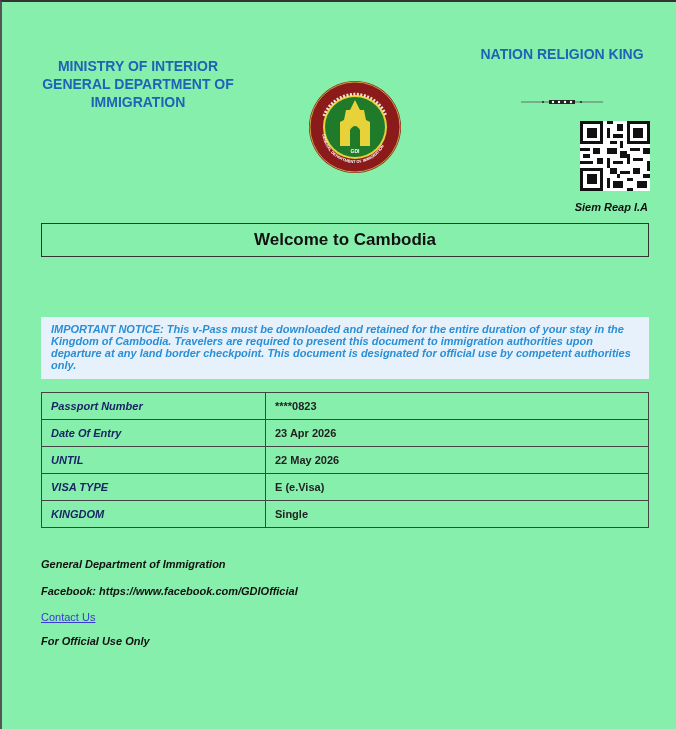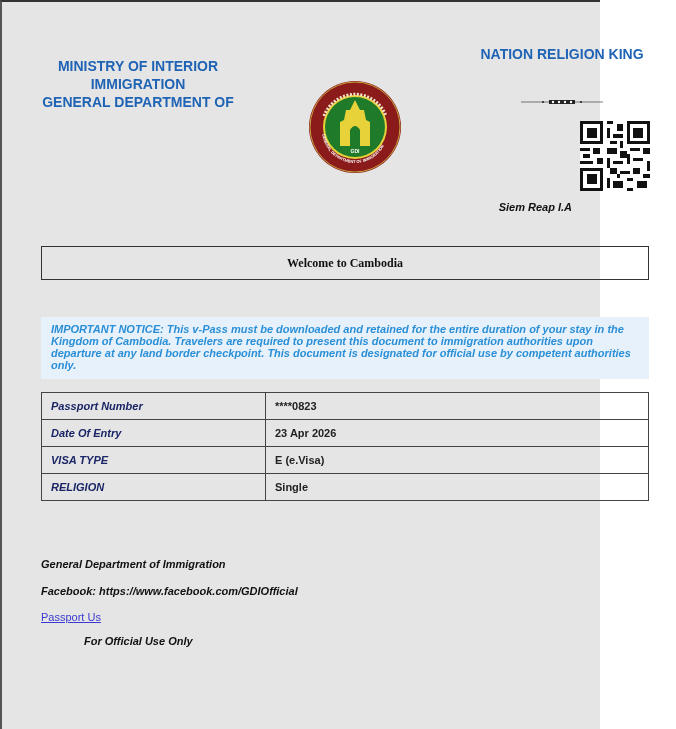--- a/index.html
+++ b/index.html
@@ -3,25 +3,25 @@
   <meta charset="utf-8">
   <style>
     html, body { margin: 0; padding: 0; }
     body {
       width: 676px; height: 729px; overflow: hidden;
       background: #ffffff;
       font-family: "Liberation Sans", sans-serif;
       position: relative;
     }
     .page {
-      position: absolute; left: 0; top: 0; width: 600px; height: 729px;
+      position: absolute; left: 0; top: 0; width: 676px; height: 729px;
       box-sizing: border-box;
       border-top: 2px solid #333;
       border-left: 2px solid #555;
-      background: #e5e5e5;
+      background: #86efac;
     }
     .hdr-left {
       position: absolute; left: 30px; top: 55px; width: 212px;
       text-align: center; color: #1f63b5; font-weight: bold; font-size: 14px;
       line-height: 18px;
     }
     .hdr-left div { white-space: nowrap; }
     .seal {
       position: absolute; left: 306px; top: 78px; width: 94px; height: 94px;
     }
@@ -30,24 +30,24 @@
       text-align: center; color: #1f63b5; font-weight: bold; font-size: 14px;
       line-height: 19px;
     }
     .ornament { position: absolute; left: 519px; top: 90px; width: 82px; height: 8px; }
     .qr { position: absolute; left: 578px; top: 119px; width: 70px; height: 70px; }
     .location {
       position: absolute; right: 28px; top: 199px;
       font-size: 11px; font-weight: bold; font-style: italic; color: #111;
     }
     .welcome {
-      position: absolute; left: 39px; top: 244px; width: 608px; height: 34px;
+      position: absolute; left: 39px; top: 221px; width: 608px; height: 34px;
       box-sizing: border-box; border: 1.5px solid #333;
       display: flex; align-items: center; justify-content: center;
-      font-size: 12px; font-weight: bold; color: #111; font-family: Liberation Serif, serif;
+      font-size: 17px; font-weight: bold; color: #111;
     }
     .subtitle {
       position: absolute; left: 39px; top: 281px; width: 608px;
       text-align: center; font-size: 14px; font-weight: bold; color: #111;
     }
     .notice {
       position: absolute; left: 39px; top: 315px; width: 608px; height: 62px;
       box-sizing: border-box; background: #e6f1fb;
       padding: 6px 10px 17px 10px;
       color: #2a8fd6; font-size: 11px; font-weight: bold; font-style: italic;
@@ -67,31 +67,31 @@
       position: absolute; left: 39px; top: 556px; color: #111;
       font-size: 11px; font-weight: bold; font-style: italic;
     }
     .footer .org { margin-bottom: 15px; }
     .footer .links div { line-height: 12px; }
     .footer .contact {
       display: inline-block; margin-top: 14px;
       font-style: normal; font-weight: normal; color: #3a3ad0;
       text-decoration: underline; font-size: 11px;
     }
-    .footer .official { margin-top: 12px; margin-left: 43px; }
+    .footer .official { margin-top: 12px; }
   </style>
 </head>
 <body>
 
 <div class="page">
 
   <div class="hdr-left">
     <div>MINISTRY OF INTERIOR</div>
+    <div>GENERAL DEPARTMENT OF</div>
     <div>IMMIGRATION</div>
-    <div>GENERAL DEPARTMENT OF</div>
   </div>
 
   <div class="seal">
     <svg width="94" height="94" viewBox="0 0 94 94">
       <circle cx="47" cy="47" r="46" fill="#8b1a1a"></circle>
       <circle cx="47" cy="47" r="45" fill="none" stroke="#c9a640" stroke-width="1"></circle>
       <circle cx="47" cy="47" r="32" fill="#e8d23a"></circle>
       <circle cx="47" cy="47" r="30" fill="#1f7a2a"></circle>
       <path d="M47 20 L52 30 L56 30 L58 40 L62 42 L62 66 L32 66 L32 42 L36 40 L38 30 L42 30 Z" fill="#e8d23a"></path>
       <path d="M42 66 L42 50 Q47 42 52 50 L52 66 Z" fill="#1f7a2a"></path>
@@ -180,32 +180,36 @@
     <tbody>
         <tr>
       <td class="lbl">Passport Number</td>
       <td class="val">****0823</td>
     </tr>
     <tr>
       <td class="lbl">Date Of Entry</td>
       <td class="val">23 Apr 2026</td>
     </tr>
     <tr>
+      <td class="lbl">UNTIL</td>
+      <td class="val">22 May 2026</td>
+    </tr>
+    <tr>
       <td class="lbl">VISA TYPE</td>
       <td class="val">E (e.Visa)</td>
     </tr>
     <tr>
-      <td class="lbl">RELIGION</td>
+      <td class="lbl">KINGDOM</td>
       <td class="val">Single</td>
     </tr>
   </tbody>
     </table>
 
   <div class="footer">
     <div class="org">General Department of Immigration</div>
     <div class="links">
       <div>Facebook: https://www.facebook.com/GDIOfficial</div>
     </div>
-    <a class="contact">Passport Us</a>
+    <a class="contact">Contact Us</a>
     <div class="official">For Official Use Only</div>
   </div>
 
 </div>
 
 </body></html>

